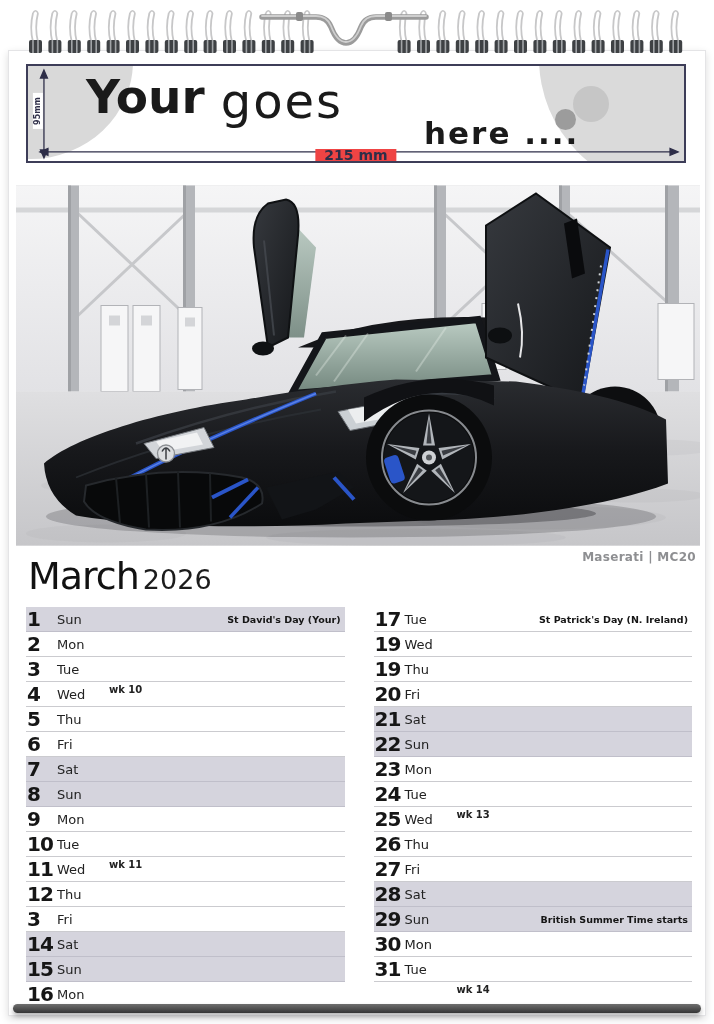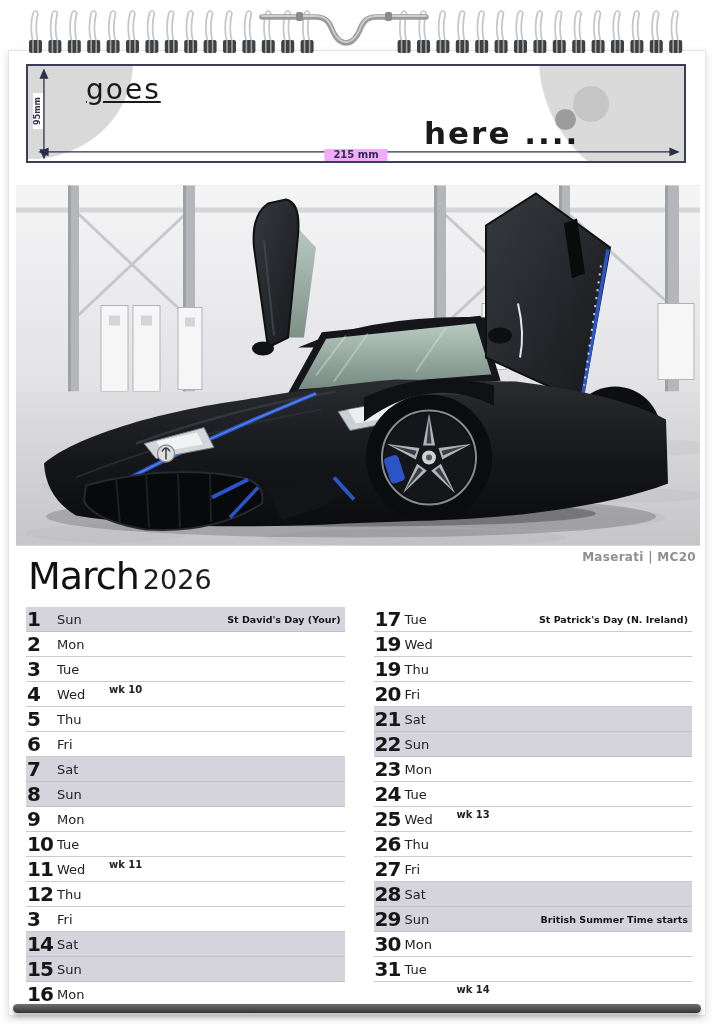--- a/index.html
+++ b/index.html
@@ -20,26 +20,26 @@
     border:2px solid #3d3d58;background:#fff;overflow:hidden;
   }
   .blob{position:absolute;border-radius:50%;}
   .blob-tl{width:205px;height:195px;left:-100px;top:-102px;background:#d9d9d9;}
   .blob-tr{width:265px;height:265px;right:-120px;top:-140px;background:#dadada;}
   .blob-big{width:36px;height:36px;left:545px;top:20px;background:#c6c6c6;}
   .blob-small{width:21px;height:21px;left:527px;top:43px;background:#9c9c9c;}
   .adv-line1{position:absolute;left:58px;top:2px;display:flex;align-items:baseline;}
   .adv-your{font-size:47px;font-weight:700;letter-spacing:0px;}
   .adv-advert{font-size:47px;font-weight:400;letter-spacing:3px;margin-left:10px;}
-  .adv-goes{font-size:28px;font-weight:400;letter-spacing:2px;position:relative;top:5px;text-decoration:underline;}
+  .adv-goes{font-size:48px;font-weight:400;letter-spacing:2px;margin-left:16px;position:relative;top:5px;}
   .adv-here{position:absolute;left:396px;top:49px;font-size:31px;font-weight:700;letter-spacing:2px;}
   .dim-svg{position:absolute;left:0;top:0;width:100%;height:100%;pointer-events:none;}
   .dim-h-label{
     position:absolute;left:50%;bottom:0px;transform:translateX(-50%);
-    font-size:10px;font-weight:700;color:#2e2e48;background:#f0abfc;padding:0 9px;line-height:12px;
+    font-size:14px;font-weight:700;color:#2e2e48;background:#ef4444;padding:0 9px;line-height:12px;
   }
   .dim-v-label{
     position:absolute;left:-8px;top:40px;transform:rotate(-90deg);
     font-size:8px;font-weight:700;color:#2e2e48;background:#fff;padding:0 4px;line-height:10px;
   }
   
   .photo{position:absolute;left:7px;top:134px;width:684px;height:361px;overflow:hidden;background:#e9e9ea;}
   .caption{position:absolute;right:9px;top:499px;font-size:12px;font-weight:700;color:#8e8f92;letter-spacing:.3px;margin-left:36px;}
   
   .title-row{position:absolute;left:19px;top:503px;display:flex;align-items:baseline;}
@@ -81,20 +81,21 @@
 
         <line x1="18" y1="84" x2="646" y2="84"></line>
         <polygon points="12,84 20,80.5 20,87.5"></polygon>
         <polygon points="652,84 644,80.5 644,87.5"></polygon>
       </g>
     </svg>
     <span class="dim-v-label">95mm</span>
     <span class="dim-h-label">215 mm</span>
 
     <div class="adv-line1">
+      <span class="adv-your">Your</span>
       <span class="adv-goes">goes</span>
     </div>
     <span class="adv-here">here ....</span>
   </div>
 
   <div class="photo">
     <svg width="684" height="361" viewBox="0 0 684 360">
       <defs>
         <linearGradient id="wallGrad" x1="0" y1="0" x2="0" y2="1">
           <stop offset="0" stop-color="#f5f5f6"></stop>

